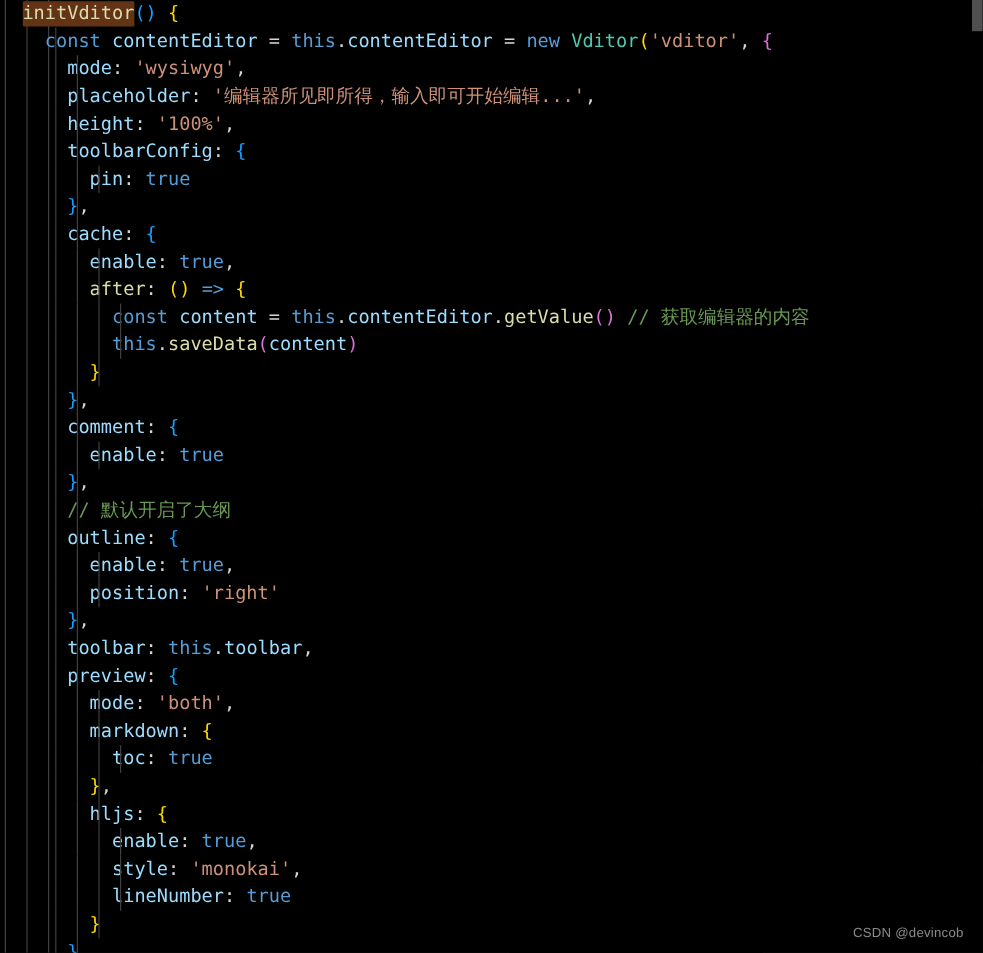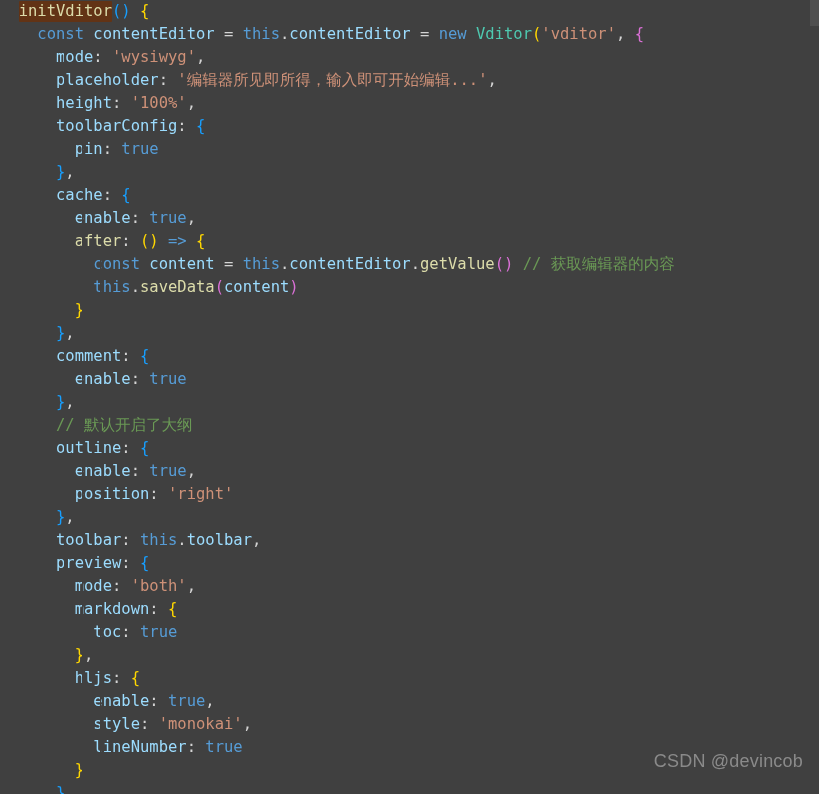--- a/index.html
+++ b/index.html
@@ -101,32 +101,32 @@
     right: 0;
     width: 9px;
     height: 26px;
     background: #4f4f4f;
   }
 
   
   #watermark {
     position: absolute;
     right: 16px;
-    bottom: 22px;
+    bottom: 10px;
     font-family: "Liberation Sans", sans-serif;
-    font-size: 18px;
+    font-size: 11px;
     color: #8a8a8a;
     letter-spacing: 0.2px;
     user-select: none;
   }
 </style>
 </head>
 <body>
 
-<div id="editor-root" style="background: #404040;">
+<div id="editor-root" style="background: #000000;">
 
   <div class="rail" style="left: 4px; background: rgb(64, 64, 64);"></div>
   <div class="rail" style="left: 22px; background: rgb(64, 64, 64);"></div>
   <div class="rail" style="left: 40px; background: rgb(64, 64, 64);"></div>
 
   <div id="code-surface"><div class="line"><span class="t-plain">  </span><span class="t-fn occurrence">initVditor</span><span class="b3">(</span><span class="b3">)</span><span class="t-plain"> </span><span class="b1">{</span></div><div class="line"><span class="guide" style="left: 46px; background: rgb(64, 64, 64);"></span><span class="t-plain">    </span><span class="t-key">const</span><span class="t-plain"> </span><span class="t-prop">contentEditor</span><span class="t-op"> = </span><span class="t-key">this</span><span class="t-op">.</span><span class="t-prop">contentEditor</span><span class="t-op"> = </span><span class="t-key">new</span><span class="t-plain"> </span><span class="t-type">Vditor</span><span class="b1">(</span><span class="t-str">'vditor'</span><span class="t-op">, </span><span class="b2">{</span></div><div class="line"><span class="guide" style="left: 46px; background: rgb(64, 64, 64);"></span><span class="guide" style="left: 64px; background: rgb(64, 64, 64);"></span><span class="t-plain">      </span><span class="t-prop">mode</span><span class="t-op">: </span><span class="t-str">'wysiwyg'</span><span class="t-op">,</span></div><div class="line"><span class="guide" style="left: 46px; background: rgb(64, 64, 64);"></span><span class="guide" style="left: 64px; background: rgb(64, 64, 64);"></span><span class="t-plain">      </span><span class="t-prop">placeholder</span><span class="t-op">: </span><span class="t-str">'编辑器所见即所得，输入即可开始编辑...'</span><span class="t-op">,</span></div><div class="line"><span class="guide" style="left: 46px; background: rgb(64, 64, 64);"></span><span class="guide" style="left: 64px; background: rgb(64, 64, 64);"></span><span class="t-plain">      </span><span class="t-prop">height</span><span class="t-op">: </span><span class="t-str">'100%'</span><span class="t-op">,</span></div><div class="line"><span class="guide" style="left: 46px; background: rgb(64, 64, 64);"></span><span class="guide" style="left: 64px; background: rgb(64, 64, 64);"></span><span class="t-plain">      </span><span class="t-prop">toolbarConfig</span><span class="t-op">: </span><span class="b3">{</span></div><div class="line"><span class="guide" style="left: 46px; background: rgb(64, 64, 64);"></span><span class="guide" style="left: 64px; background: rgb(64, 64, 64);"></span><span class="guide" style="left: 82px; background: rgb(64, 64, 64);"></span><span class="t-plain">        </span><span class="t-prop">pin</span><span class="t-op">: </span><span class="t-key">true</span></div><div class="line"><span class="guide" style="left: 46px; background: rgb(64, 64, 64);"></span><span class="guide" style="left: 64px; background: rgb(64, 64, 64);"></span><span class="t-plain">      </span><span class="b3">}</span><span class="t-op">,</span></div><div class="line"><span class="guide" style="left: 46px; background: rgb(64, 64, 64);"></span><span class="guide" style="left: 64px; background: rgb(64, 64, 64);"></span><span class="t-plain">      </span><span class="t-prop">cache</span><span class="t-op">: </span><span class="b3">{</span></div><div class="line"><span class="guide" style="left: 46px; background: rgb(64, 64, 64);"></span><span class="guide" style="left: 64px; background: rgb(64, 64, 64);"></span><span class="guide" style="left: 82px; background: rgb(64, 64, 64);"></span><span class="t-plain">        </span><span class="t-prop">enable</span><span class="t-op">: </span><span class="t-key">true</span><span class="t-op">,</span></div><div class="line"><span class="guide" style="left: 46px; background: rgb(64, 64, 64);"></span><span class="guide" style="left: 64px; background: rgb(64, 64, 64);"></span><span class="guide" style="left: 82px; background: rgb(64, 64, 64);"></span><span class="t-plain">        </span><span class="t-fn">after</span><span class="t-op">: </span><span class="b1">(</span><span class="b1">)</span><span class="t-plain"> </span><span class="t-key">=&gt;</span><span class="t-plain"> </span><span class="b1">{</span></div><div class="line"><span class="guide" style="left: 46px; background: rgb(64, 64, 64);"></span><span class="guide" style="left: 64px; background: rgb(64, 64, 64);"></span><span class="guide" style="left: 82px; background: rgb(64, 64, 64);"></span><span class="guide" style="left: 100px; background: rgb(64, 64, 64);"></span><span class="t-plain">          </span><span class="t-key">const</span><span class="t-plain"> </span><span class="t-prop">content</span><span class="t-op"> = </span><span class="t-key">this</span><span class="t-op">.</span><span class="t-prop">contentEditor</span><span class="t-op">.</span><span class="t-fn">getValue</span><span class="b2">(</span><span class="b2">)</span><span class="t-plain"> </span><span class="t-cmt">// 获取编辑器的内容</span></div><div class="line"><span class="guide" style="left: 46px; background: rgb(64, 64, 64);"></span><span class="guide" style="left: 64px; background: rgb(64, 64, 64);"></span><span class="guide" style="left: 82px; background: rgb(64, 64, 64);"></span><span class="guide" style="left: 100px; background: rgb(64, 64, 64);"></span><span class="t-plain">          </span><span class="t-key">this</span><span class="t-op">.</span><span class="t-fn">saveData</span><span class="b2">(</span><span class="t-prop">content</span><span class="b2">)</span></div><div class="line"><span class="guide" style="left: 46px; background: rgb(64, 64, 64);"></span><span class="guide" style="left: 64px; background: rgb(64, 64, 64);"></span><span class="guide" style="left: 82px; background: rgb(64, 64, 64);"></span><span class="t-plain">        </span><span class="b1">}</span></div><div class="line"><span class="guide" style="left: 46px; background: rgb(64, 64, 64);"></span><span class="guide" style="left: 64px; background: rgb(64, 64, 64);"></span><span class="t-plain">      </span><span class="b3">}</span><span class="t-op">,</span></div><div class="line"><span class="guide" style="left: 46px; background: rgb(64, 64, 64);"></span><span class="guide" style="left: 64px; background: rgb(64, 64, 64);"></span><span class="t-plain">      </span><span class="t-prop">comment</span><span class="t-op">: </span><span class="b3">{</span></div><div class="line"><span class="guide" style="left: 46px; background: rgb(64, 64, 64);"></span><span class="guide" style="left: 64px; background: rgb(64, 64, 64);"></span><span class="guide" style="left: 82px; background: rgb(64, 64, 64);"></span><span class="t-plain">        </span><span class="t-prop">enable</span><span class="t-op">: </span><span class="t-key">true</span></div><div class="line"><span class="guide" style="left: 46px; background: rgb(64, 64, 64);"></span><span class="guide" style="left: 64px; background: rgb(64, 64, 64);"></span><span class="t-plain">      </span><span class="b3">}</span><span class="t-op">,</span></div><div class="line"><span class="guide" style="left: 46px; background: rgb(64, 64, 64);"></span><span class="guide" style="left: 64px; background: rgb(64, 64, 64);"></span><span class="t-plain">      </span><span class="t-cmt">// 默认开启了大纲</span></div><div class="line"><span class="guide" style="left: 46px; background: rgb(64, 64, 64);"></span><span class="guide" style="left: 64px; background: rgb(64, 64, 64);"></span><span class="t-plain">      </span><span class="t-prop">outline</span><span class="t-op">: </span><span class="b3">{</span></div><div class="line"><span class="guide" style="left: 46px; background: rgb(64, 64, 64);"></span><span class="guide" style="left: 64px; background: rgb(64, 64, 64);"></span><span class="guide" style="left: 82px; background: rgb(64, 64, 64);"></span><span class="t-plain">        </span><span class="t-prop">enable</span><span class="t-op">: </span><span class="t-key">true</span><span class="t-op">,</span></div><div class="line"><span class="guide" style="left: 46px; background: rgb(64, 64, 64);"></span><span class="guide" style="left: 64px; background: rgb(64, 64, 64);"></span><span class="guide" style="left: 82px; background: rgb(64, 64, 64);"></span><span class="t-plain">        </span><span class="t-prop">position</span><span class="t-op">: </span><span class="t-str">'right'</span></div><div class="line"><span class="guide" style="left: 46px; background: rgb(64, 64, 64);"></span><span class="guide" style="left: 64px; background: rgb(64, 64, 64);"></span><span class="t-plain">      </span><span class="b3">}</span><span class="t-op">,</span></div><div class="line"><span class="guide" style="left: 46px; background: rgb(64, 64, 64);"></span><span class="guide" style="left: 64px; background: rgb(64, 64, 64);"></span><span class="t-plain">      </span><span class="t-prop">toolbar</span><span class="t-op">: </span><span class="t-key">this</span><span class="t-op">.</span><span class="t-prop">toolbar</span><span class="t-op">,</span></div><div class="line"><span class="guide" style="left: 46px; background: rgb(64, 64, 64);"></span><span class="guide" style="left: 64px; background: rgb(64, 64, 64);"></span><span class="t-plain">      </span><span class="t-prop">preview</span><span class="t-op">: </span><span class="b3">{</span></div><div class="line"><span class="guide" style="left: 46px; background: rgb(64, 64, 64);"></span><span class="guide" style="left: 64px; background: rgb(64, 64, 64);"></span><span class="guide" style="left: 82px; background: rgb(64, 64, 64);"></span><span class="t-plain">        </span><span class="t-prop">mode</span><span class="t-op">: </span><span class="t-str">'both'</span><span class="t-op">,</span></div><div class="line"><span class="guide" style="left: 46px; background: rgb(64, 64, 64);"></span><span class="guide" style="left: 64px; background: rgb(64, 64, 64);"></span><span class="guide" style="left: 82px; background: rgb(64, 64, 64);"></span><span class="t-plain">        </span><span class="t-prop">markdown</span><span class="t-op">: </span><span class="b1">{</span></div><div class="line"><span class="guide" style="left: 46px; background: rgb(64, 64, 64);"></span><span class="guide" style="left: 64px; background: rgb(64, 64, 64);"></span><span class="guide" style="left: 82px; background: rgb(64, 64, 64);"></span><span class="guide" style="left: 100px; background: rgb(64, 64, 64);"></span><span class="t-plain">          </span><span class="t-prop">toc</span><span class="t-op">: </span><span class="t-key">true</span></div><div class="line"><span class="guide" style="left: 46px; background: rgb(64, 64, 64);"></span><span class="guide" style="left: 64px; background: rgb(64, 64, 64);"></span><span class="guide" style="left: 82px; background: rgb(64, 64, 64);"></span><span class="t-plain">        </span><span class="b1">}</span><span class="t-op">,</span></div><div class="line"><span class="guide" style="left: 46px; background: rgb(64, 64, 64);"></span><span class="guide" style="left: 64px; background: rgb(64, 64, 64);"></span><span class="guide" style="left: 82px; background: rgb(64, 64, 64);"></span><span class="t-plain">        </span><span class="t-prop">hljs</span><span class="t-op">: </span><span class="b1">{</span></div><div class="line"><span class="guide" style="left: 46px; background: rgb(64, 64, 64);"></span><span class="guide" style="left: 64px; background: rgb(64, 64, 64);"></span><span class="guide" style="left: 82px; background: rgb(64, 64, 64);"></span><span class="guide" style="left: 100px; background: rgb(64, 64, 64);"></span><span class="t-plain">          </span><span class="t-prop">enable</span><span class="t-op">: </span><span class="t-key">true</span><span class="t-op">,</span></div><div class="line"><span class="guide" style="left: 46px; background: rgb(64, 64, 64);"></span><span class="guide" style="left: 64px; background: rgb(64, 64, 64);"></span><span class="guide" style="left: 82px; background: rgb(64, 64, 64);"></span><span class="guide" style="left: 100px; background: rgb(64, 64, 64);"></span><span class="t-plain">          </span><span class="t-prop">style</span><span class="t-op">: </span><span class="t-str">'monokai'</span><span class="t-op">,</span></div><div class="line"><span class="guide" style="left: 46px; background: rgb(64, 64, 64);"></span><span class="guide" style="left: 64px; background: rgb(64, 64, 64);"></span><span class="guide" style="left: 82px; background: rgb(64, 64, 64);"></span><span class="guide" style="left: 100px; background: rgb(64, 64, 64);"></span><span class="t-plain">          </span><span class="t-prop">lineNumber</span><span class="t-op">: </span><span class="t-key">true</span></div><div class="line"><span class="guide" style="left: 46px; background: rgb(64, 64, 64);"></span><span class="guide" style="left: 64px; background: rgb(64, 64, 64);"></span><span class="guide" style="left: 82px; background: rgb(64, 64, 64);"></span><span class="t-plain">        </span><span class="b1">}</span></div><div class="line"><span class="guide" style="left: 46px; background: rgb(64, 64, 64);"></span><span class="guide" style="left: 64px; background: rgb(64, 64, 64);"></span><span class="t-plain">      </span><span class="b3">}</span><span class="t-op">,</span></div></div>
 
   <div id="scrollbar-track">
     <div id="scrollbar-thumb" style="top: 0px; height: 26px; background: rgb(79, 79, 79);"></div>
   </div>

